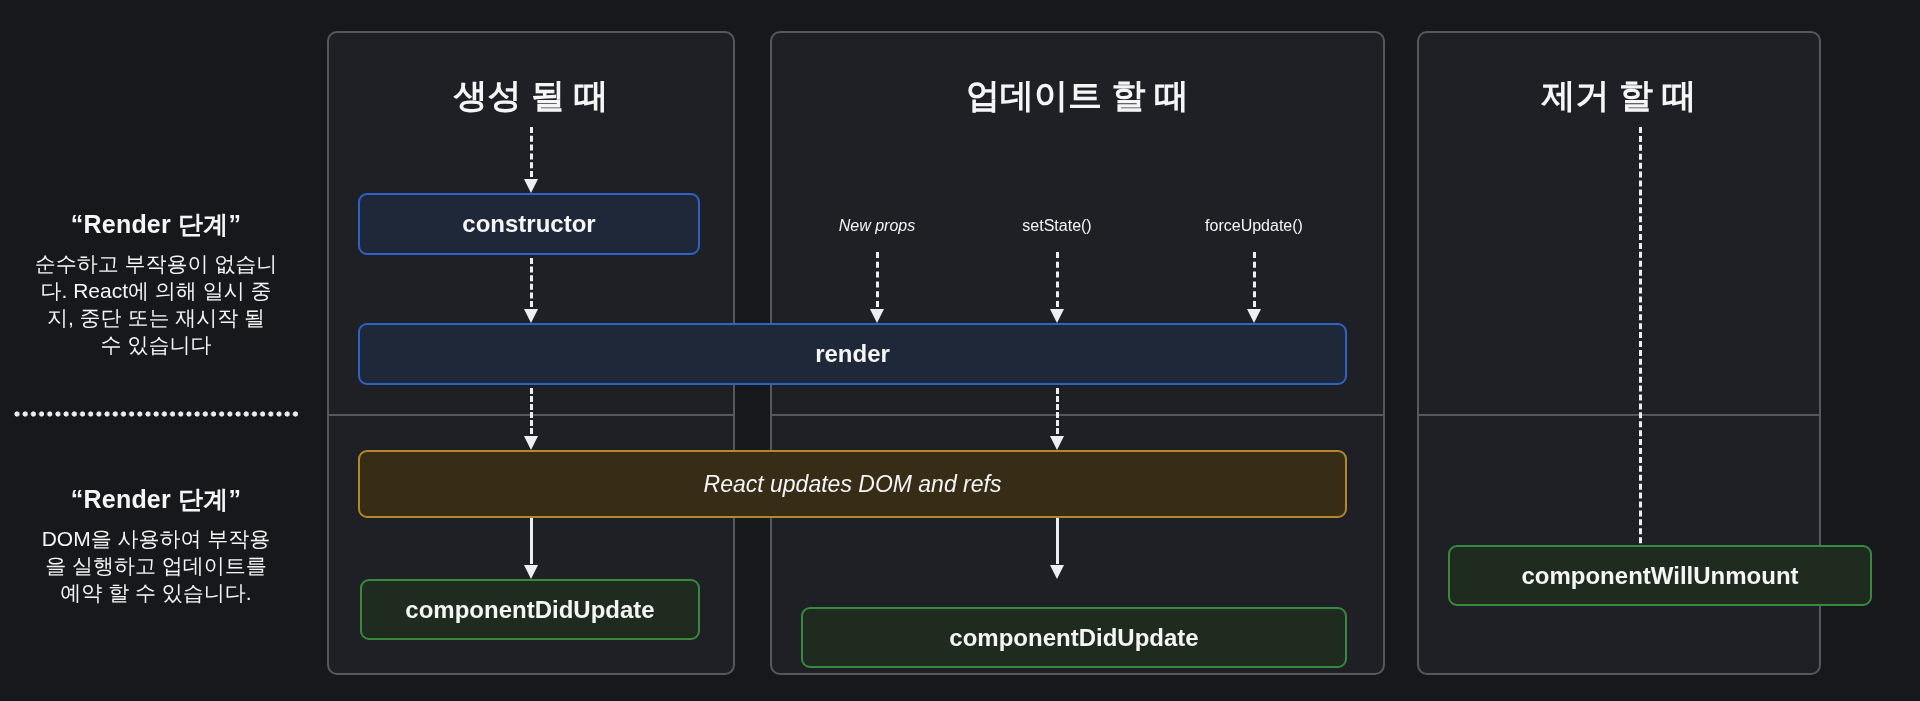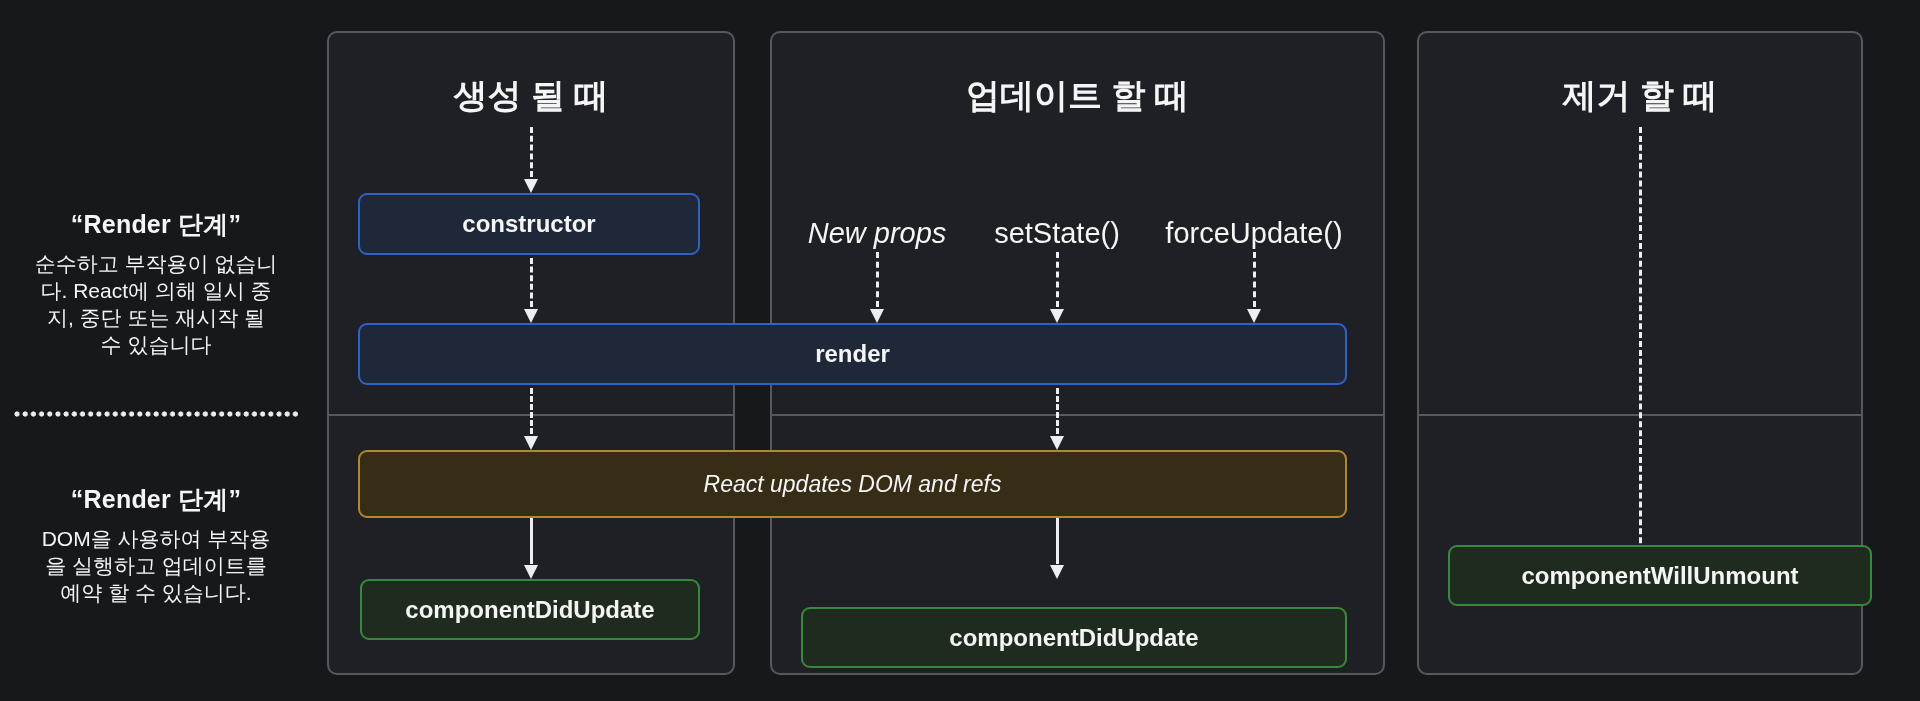--- a/index.html
+++ b/index.html
@@ -22,39 +22,39 @@
   #commit-phase-block{top:483px;}
   .dotted-divider{position:absolute;left:14px;top:411px;width:286px;height:6px;
     background-image:radial-gradient(circle at 3px 3px,#ececec 2.3px,rgba(0,0,0,0) 2.9px);
     background-size:8.2px 6px;background-repeat:repeat-x;}
 
   
   .column{position:absolute;top:31px;height:644px;border:2px solid var(--column-border);
     border-radius:10px;background:var(--column-bg);}
   #col-mount{left:327px;width:408px;}
   #col-update{left:770px;width:615px;}
-  #col-unmount{left:1417px;width:446px;}
+  #col-unmount{left:1417px;width:404px;}
   .column-title{position:absolute;top:40px;left:0;right:0;text-align:center;font-size:34px;font-weight:bold;}
   .phase-divider{position:absolute;left:0;right:0;top:381px;height:2px;background:var(--column-border);}
 
   
   .node{position:absolute;display:flex;align-items:center;justify-content:center;
     border-radius:9px;font-weight:bold;font-size:24px;z-index:5;}
   .node.blue{border:2px solid var(--lifecycle-blue-border);background:var(--lifecycle-blue-bg);}
   .node.gold{border:2px solid var(--dom-update-gold-border);background:var(--dom-update-gold-bg);font-style:italic;font-weight:normal;font-size:23px;}
   .node.green{border:2px solid var(--lifecycle-green-border);background:var(--lifecycle-green-bg);}
   #node-constructor{left:358px;top:193px;width:342px;height:62px;}
   #node-render{left:358px;top:323px;width:989px;height:62px;}
   #node-react-updates{left:358px;top:450px;width:989px;height:68px;}
   #node-cdm{left:360px;top:579px;width:340px;height:61px;}
   #node-cdu{left:801px;top:579px;width:546px;height:61px;margin-top:28px;}
   #node-cwu{left:1448px;top:545px;width:424px;height:61px;}
 
   
-  .trigger{position:absolute;top:217px;transform:translateX(-50%);font-size:29px;white-space:nowrap;z-index:4;}
+  .trigger{position:absolute;top:217px;transform:translateX(-50%);font-size:16px;white-space:nowrap;z-index:4;}
   .trigger.italic{font-style:italic;}
   #trigger-new-props{left:877px;}
   #trigger-set-state{left:1057px;}
   #trigger-force-update{left:1254px;}
 
   
   .vline{position:absolute;width:0;z-index:4;}
   .vline.dashed{border-left:3px dashed #eceff1;}
   .vline.solid{border-left:3px solid #eceff1;}
   .ahead{position:absolute;width:0;height:0;border-left:7.5px solid transparent;

